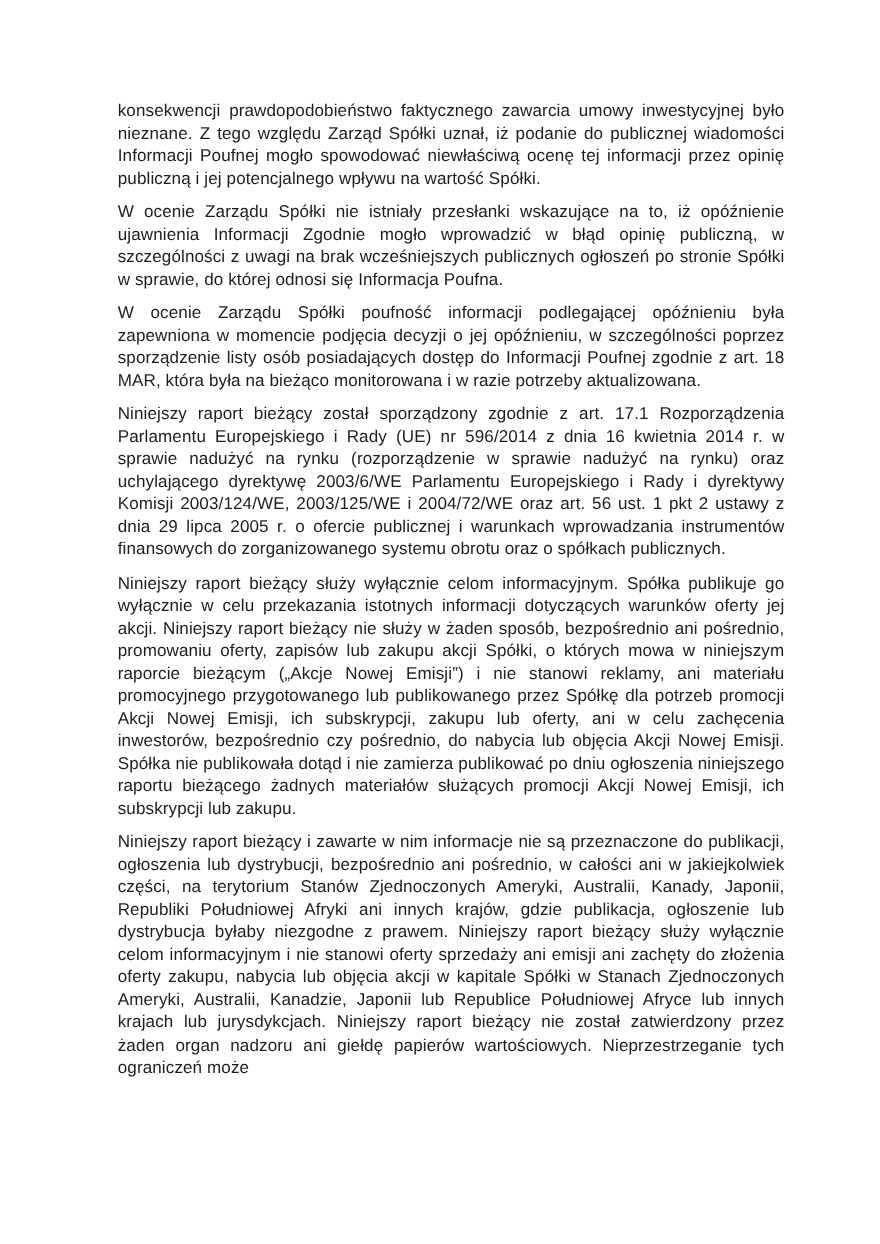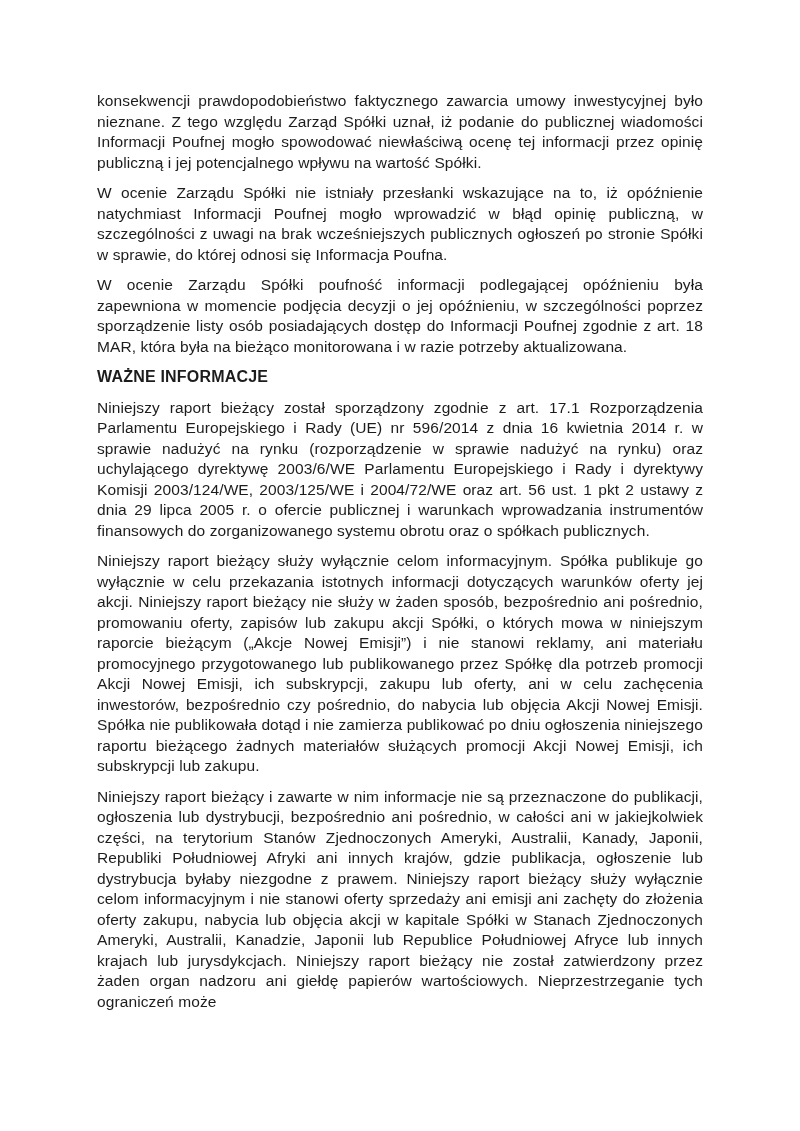--- a/index.html
+++ b/index.html
@@ -13,21 +13,21 @@
     width: 800px;
     height: 1131px;
     background: #ffffff;
     overflow: hidden;
     font-family: "Liberation Sans", "DejaVu Sans", sans-serif;
     color: #1c1c1c;
   }
   .doc-content {
     position: absolute;
     top: 91px;
-    left: 97px;
+    left: 107px;
     width: 606px;
     font-size: 15.5px;
     line-height: 20.5px;
     text-align: justify;
     letter-spacing: 0.1px;
   }
   .doc-content p {
     margin: 0 0 10px 0;
   }
   .doc-content h2 {
@@ -43,26 +43,25 @@
   }
 </style>
 </head>
 <body>
 
 <div class="page">
   <main class="doc-content">
 
     <p>konsekwencji prawdopodobieństwo faktycznego zawarcia umowy inwestycyjnej było nieznane. Z tego względu Zarząd Spółki uznał, iż podanie do publicznej wiadomości Informacji Poufnej mogło spowodować niewłaściwą ocenę tej informacji przez opinię publiczną i jej potencjalnego wpływu na wartość Spółki.</p>
 
-    <p>W ocenie Zarządu Spółki nie istniały przesłanki wskazujące na to, iż opóźnienie natychmiast Informacji Poufnej mogło wprowadzić w błąd opinię publiczną, w szczególności z uwagi na brak wcześniejszych publicznych ogłoszeń po stronie Spółki w sprawie, do której odnosi się Informacja Poufna.</p>
+    <p>W ocenie Zarządu Spółki nie istniały przesłanki wskazujące na to, iż opóźnienie ujawnienia Informacji Zgodnie mogło wprowadzić w błąd opinię publiczną, w szczególności z uwagi na brak wcześniejszych publicznych ogłoszeń po stronie Spółki w sprawie, do której odnosi się Informacja Poufna.</p>
 
     <p>W ocenie Zarządu Spółki poufność informacji podlegającej opóźnieniu była zapewniona w momencie podjęcia decyzji o jej opóźnieniu, w szczególności poprzez sporządzenie listy osób posiadających dostęp do Informacji Poufnej zgodnie z art. 18 MAR, która była na bieżąco monitorowana i w razie potrzeby aktualizowana.</p>
 
 
-    <h2>WAŻNE INFORMACJE</h2>
 
     <p>Niniejszy raport bieżący został sporządzony zgodnie z art. 17.1 Rozporządzenia Parlamentu Europejskiego i Rady (UE) nr 596/2014 z dnia 16 kwietnia 2014 r. w sprawie nadużyć na rynku (rozporządzenie w sprawie nadużyć na rynku) oraz uchylającego dyrektywę 2003/6/WE Parlamentu Europejskiego i Rady i dyrektywy Komisji 2003/124/WE, 2003/125/WE i 2004/72/WE oraz art. 56 ust. 1 pkt 2 ustawy z dnia 29 lipca 2005 r. o ofercie publicznej i warunkach wprowadzania instrumentów finansowych do zorganizowanego systemu obrotu oraz o spółkach publicznych.</p>
 
     <p><span>Niniejszy raport bieżący służy wyłącznie celom informacyjnym. Spółka publikuje go wyłącznie w celu przekazania istotnych informacji dotyczących warunków oferty jej akcji. Niniejszy raport bieżący nie służy w żaden sposób, bezpośrednio ani pośrednio, promowaniu oferty, zapisów lub zakupu akcji Spółki, o których mowa w niniejszym raporcie bieżącym („</span><strong>Akcje Nowej Emisji</strong><span>”) i nie stanowi reklamy, ani materiału promocyjnego przygotowanego lub publikowanego przez Spółkę dla potrzeb promocji Akcji Nowej Emisji, ich subskrypcji, zakupu lub oferty, ani w celu zachęcenia inwestorów, bezpośrednio czy pośrednio, do nabycia lub objęcia Akcji Nowej Emisji. Spółka nie publikowała dotąd i nie zamierza publikować po dniu ogłoszenia niniejszego raportu bieżącego żadnych materiałów służących promocji Akcji Nowej Emisji, ich subskrypcji lub zakupu.</span></p>
 
     <p>Niniejszy raport bieżący i zawarte w nim informacje nie są przeznaczone do publikacji, ogłoszenia lub dystrybucji, bezpośrednio ani pośrednio, w całości ani w jakiejkolwiek części, na terytorium Stanów Zjednoczonych Ameryki, Australii, Kanady, Japonii, Republiki Południowej Afryki ani innych krajów, gdzie publikacja, ogłoszenie lub dystrybucja byłaby niezgodne z prawem. Niniejszy raport bieżący służy wyłącznie celom informacyjnym i nie stanowi oferty sprzedaży ani emisji ani zachęty do złożenia oferty zakupu, nabycia lub objęcia akcji w kapitale Spółki w Stanach Zjednoczonych Ameryki, Australii, Kanadzie, Japonii lub Republice Południowej Afryce lub innych krajach lub jurysdykcjach. Niniejszy raport bieżący nie został zatwierdzony przez żaden organ nadzoru ani giełdę papierów wartościowych. Nieprzestrzeganie tych ograniczeń może</p>
 
   </main>
 </div>
 

